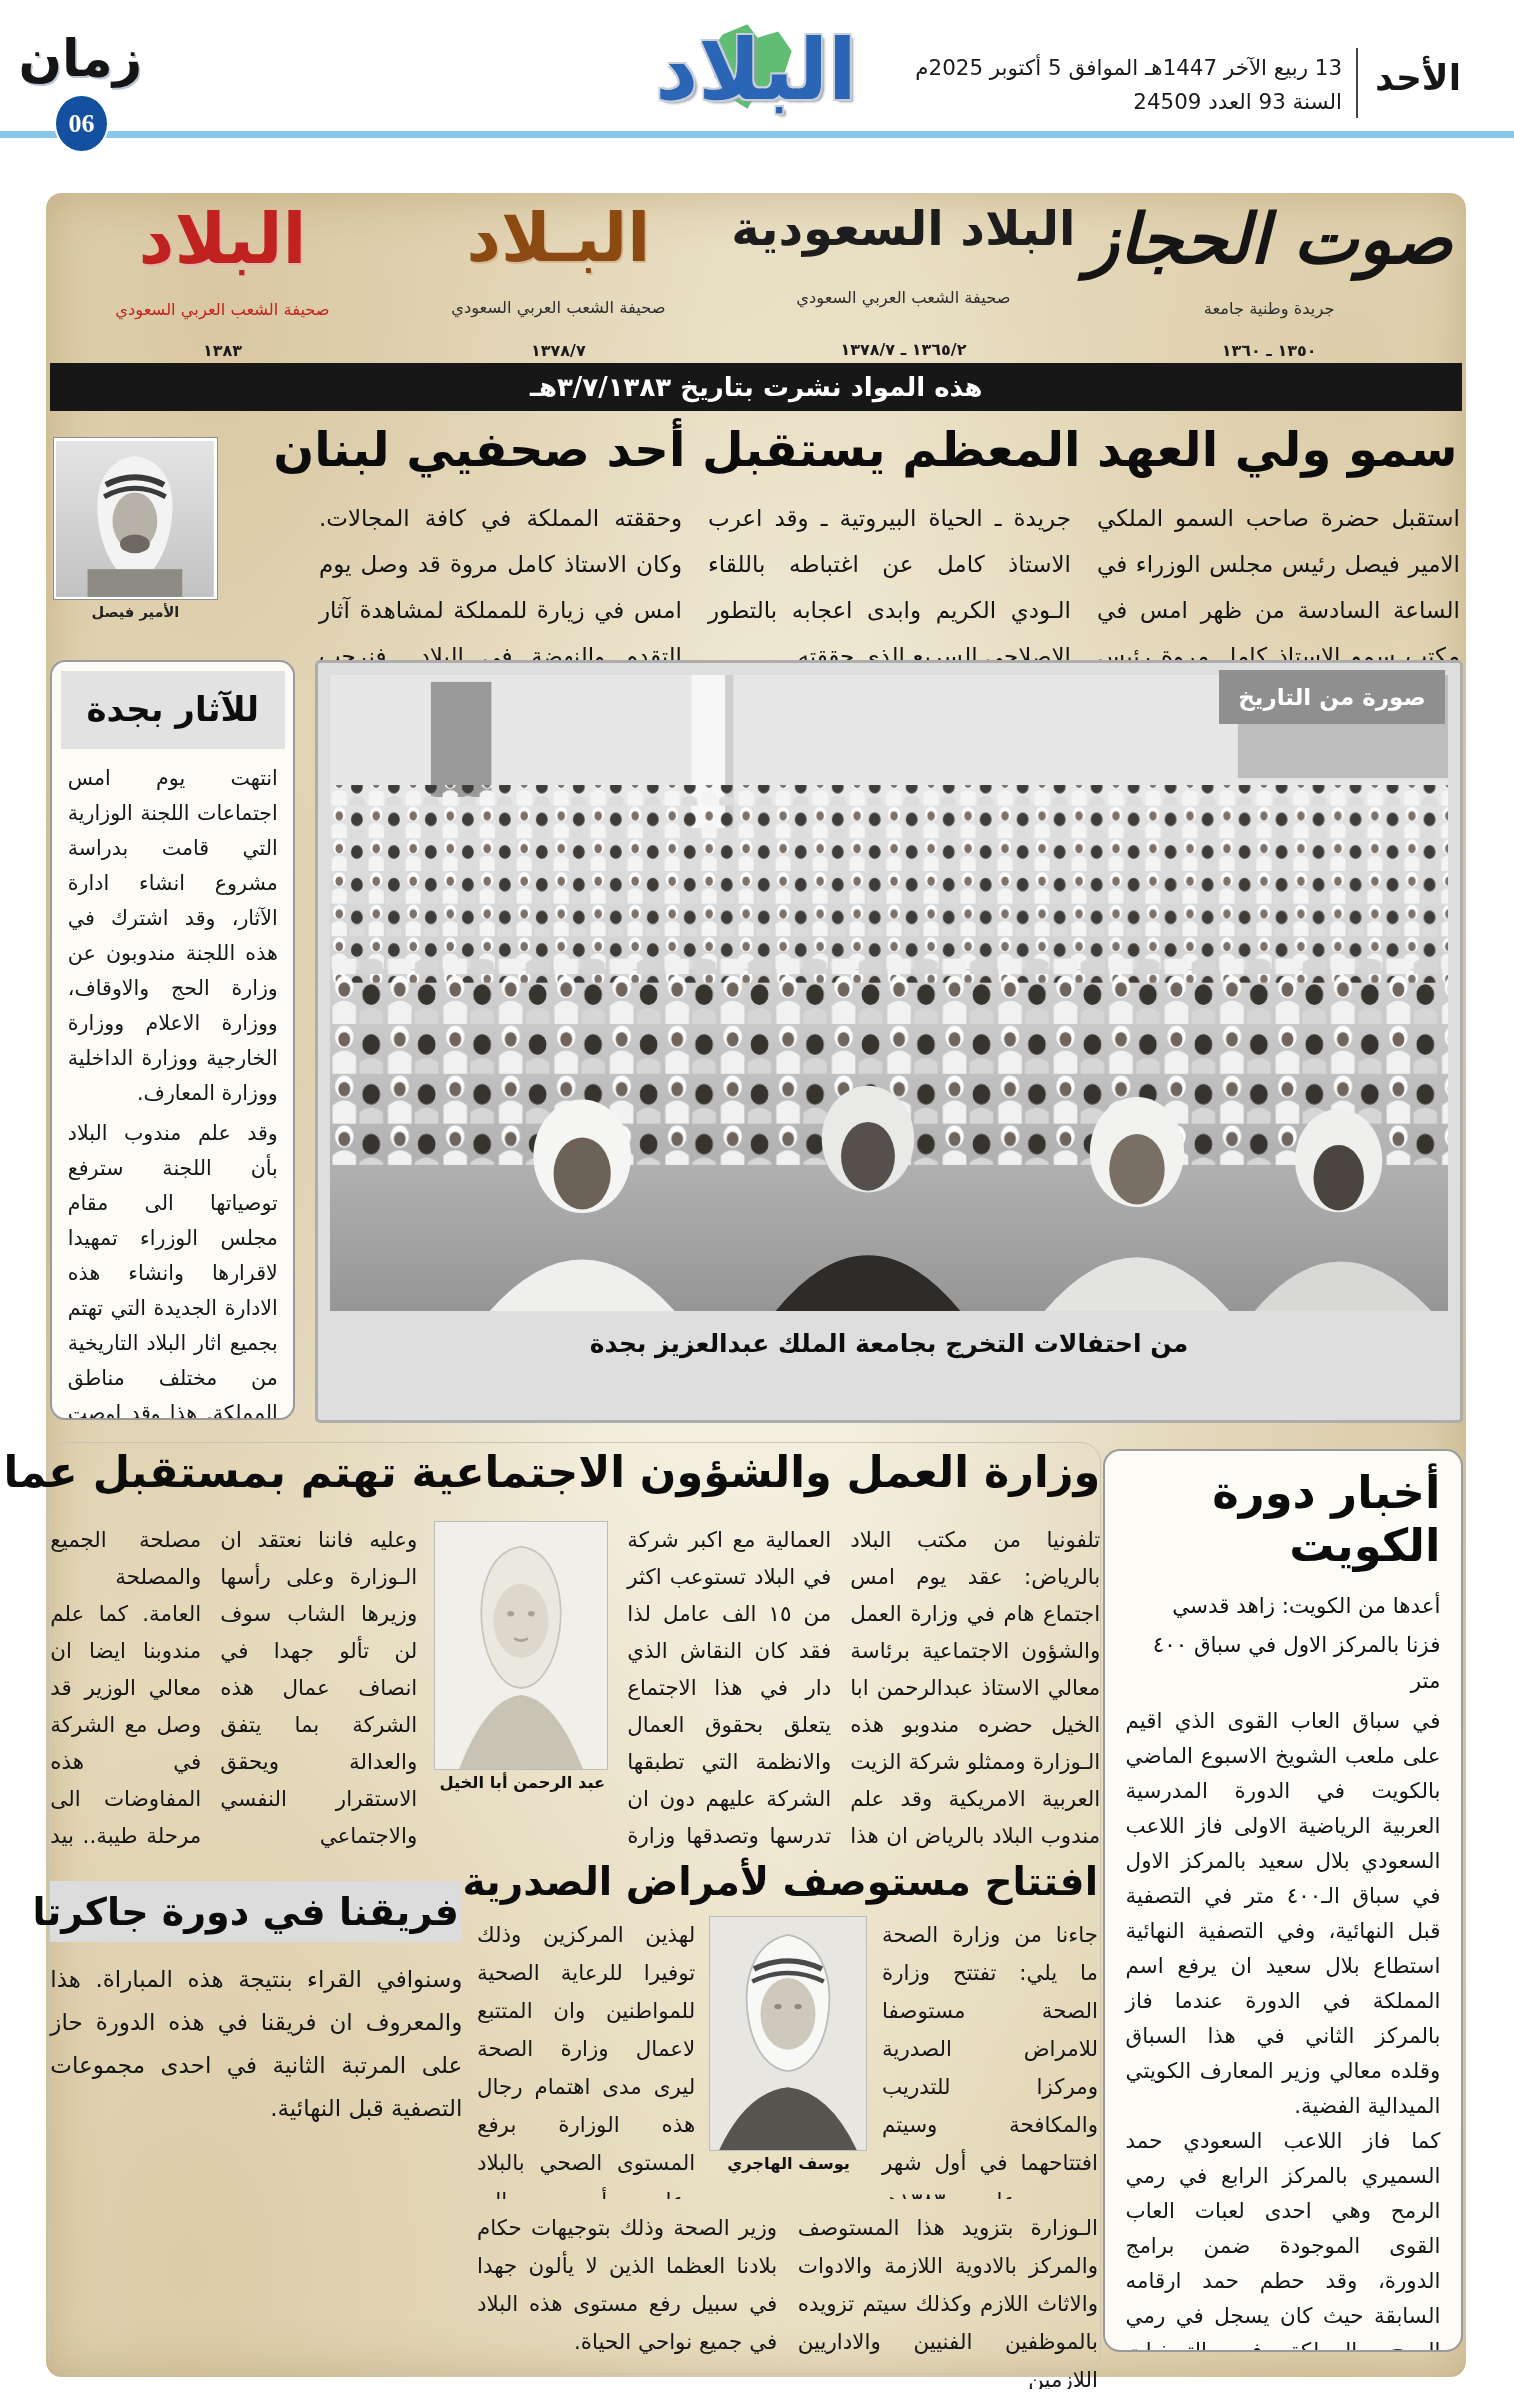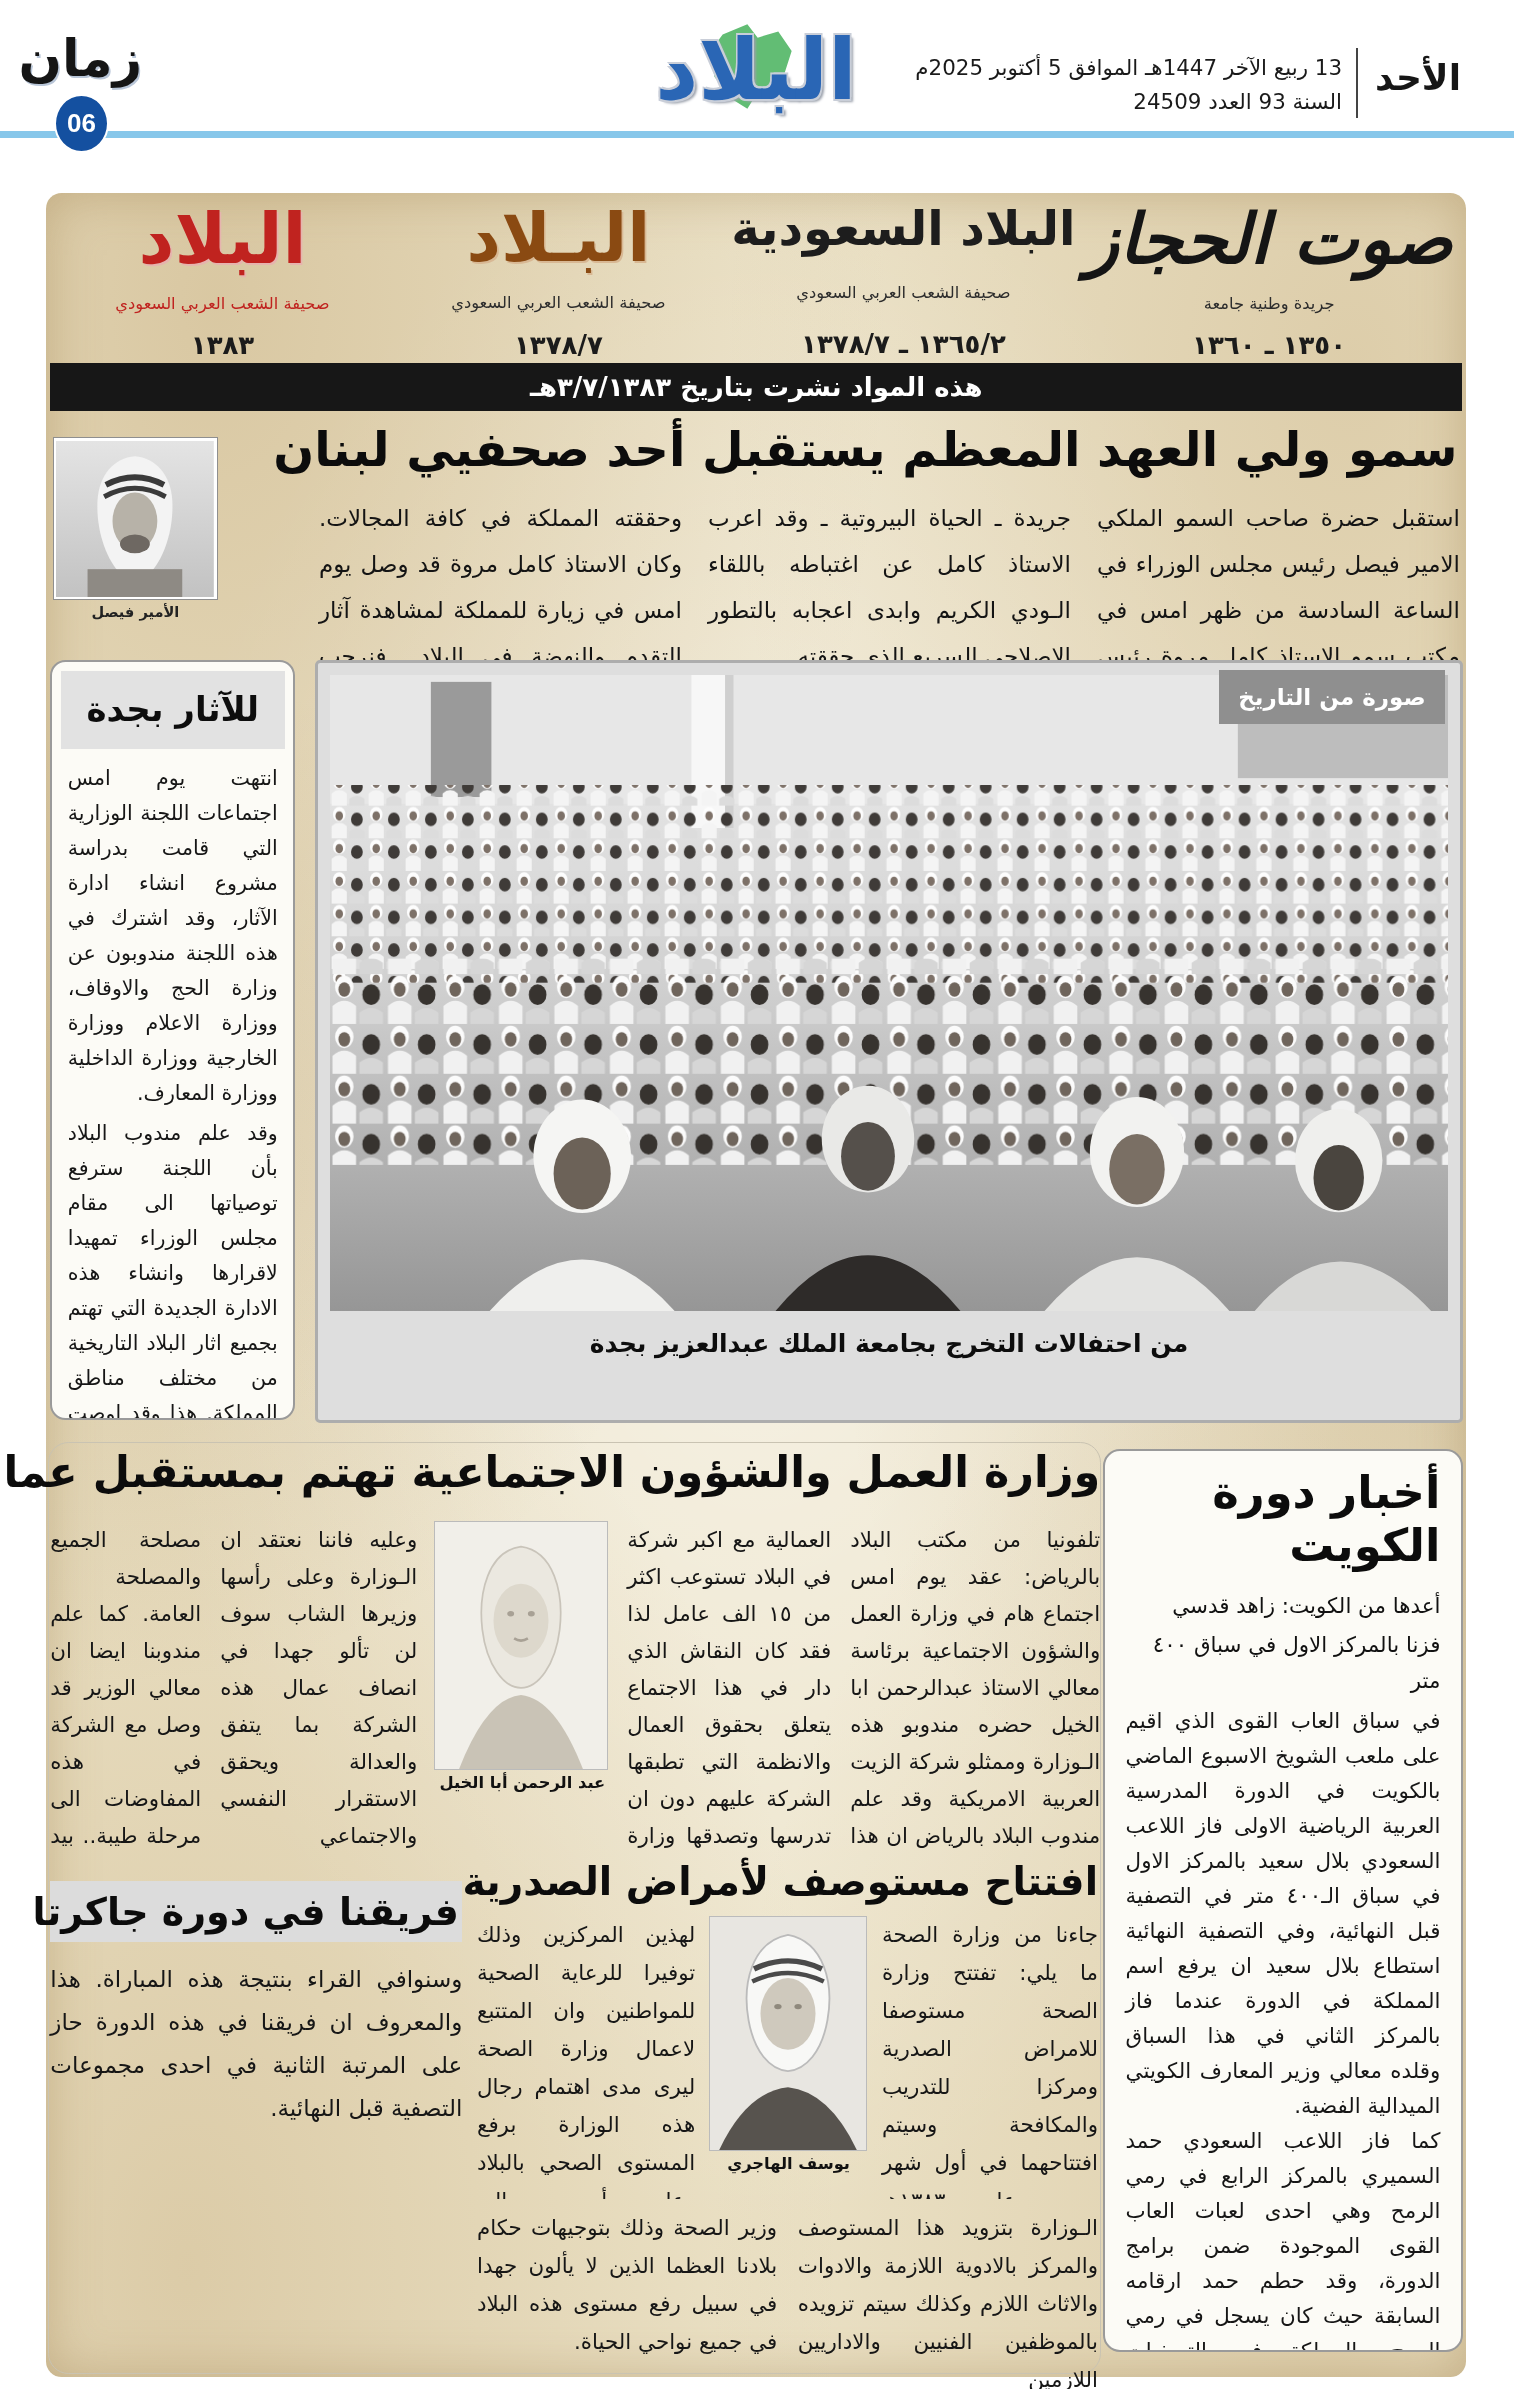--- a/index.html
+++ b/index.html
@@ -4,21 +4,21 @@
 <style>
   html,body{margin:0;padding:0;}
   .page{position:relative;width:1515px;height:2401px;background:#ffffff;overflow:hidden;
         font-family:"DejaVu Sans",sans-serif;color:#111;}
   
   .hdr-zaman{position:absolute;right:1372px;left:55px;top:29px;font-size:51px;font-weight:900;
              color:#151515;text-shadow:1.7px 1.7px 0 #b9c6d8;white-space:nowrap;width:103px;}
   .blue-line{position:absolute;left:0;top:131px;width:1515px;height:6.9px;background:#87c7ea;}
   .page-circle{position:absolute;left:55px;top:94px;width:51px;height:55px;border-radius:50%;
                background:#1450a0;border:2.6px solid #ffffff;color:#fff;font-size:26px;font-weight:bold;
-               display:flex;align-items:center;justify-content:center;z-index:3;font-family:Liberation Sans, sans-serif;}
+               display:flex;align-items:center;justify-content:center;z-index:3;font-family:Liberation Serif, serif;}
   .logo-wrap{position:absolute;left:620px;top:15.4px;width:274px;height:120px;text-align:center;}
   .logo-map{position:absolute;left:81px;top:0px;width:103px;height:103px;z-index:1;}
   .logo-text{position:relative;z-index:2;font-size:84px;font-weight:900;color:#2a66b5;line-height:111px;
              text-shadow:-1.7px -1.7px 0 #c9ced8,1.7px -1.7px 0 #c9ced8,-1.7px 1.7px 0 #c9ced8,1.7px 1.7px 0 #c9ced8,3.4px 3.4px 2.6px #9aa0ab;}
   .hdr-day{position:absolute;right:53px;top:57px;font-size:36px;font-weight:900;color:#161616;}
   .hdr-rule{position:absolute;right:156px;top:48px;width:1.7px;height:70px;background:#444;}
   .hdr-dates{position:absolute;right:172px;top:51px;text-align:right;font-size:21.4px;line-height:34px;color:#1a1a1a;direction:rtl;}
   
   .paper{position:absolute;left:47px;top:193px;width:1420px;height:2184px;border-radius:15.4px;
          background:
@@ -35,21 +35,21 @@
   .mastheads{position:absolute;left:8.6px;top:6.9px;width:1403px;height:163px;display:flex;direction:ltr;}
   .mh{flex:1;display:flex;flex-direction:column;align-items:center;justify-content:space-between;padding:3.4px 5.1px;}
   .mh-title{font-weight:900;line-height:1.05;white-space:nowrap;}
   .mh1 .mh-title{font-size:70px;color:#c0231f;text-shadow:1.7px 1.7px 0 #e6b4ae;}
   .mh2 .mh-title{font-size:67px;color:#8a4a12;text-shadow:1.7px 1.7px 0 #d8b894;}
   .mh3 .mh-title{font-size:48px;color:#1d1d1d;}
   .mh4 .mh-title{font-size:69px;color:#151515;font-style:italic;}
   .mh-sub{font-size:16.3px;margin-top:1.7px;}
   .mh1 .mh-sub{color:#c0231f;}
   .mh2 .mh-sub,.mh3 .mh-sub,.mh4 .mh-sub{color:#2d2d2d;}
-  .mh-date{font-size:26px;color:#1b1b1b;font-weight:bold;letter-spacing:0.9px;}
+  .mh-date{font-size:16px;color:#1b1b1b;font-weight:bold;letter-spacing:0.9px;}
   
   .archive-bar{position:absolute;left:4.3px;top:170px;width:1412px;height:48px;background:#171717;color:#fff;
                display:flex;align-items:center;justify-content:center;font-size:26px;font-weight:bold;}
   
   .faisal-box{position:absolute;left:6.9px;top:244px;width:165px;}
   .faisal-frame{border:1.7px solid #8f8f8f;background:#fff;padding:2.6px;}
   .faisal-frame svg{display:block;width:100%;height:156px;}
   .faisal-cap{text-align:center;font-size:14.6px;font-weight:bold;padding-top:2.6px;color:#222;}
   .lead-headline{position:absolute;right:8.6px;left:283px;top:228px;height:67px;font-size:48px;font-weight:900;
                  text-align:center;color:#0c0c0c;white-space:nowrap;}

